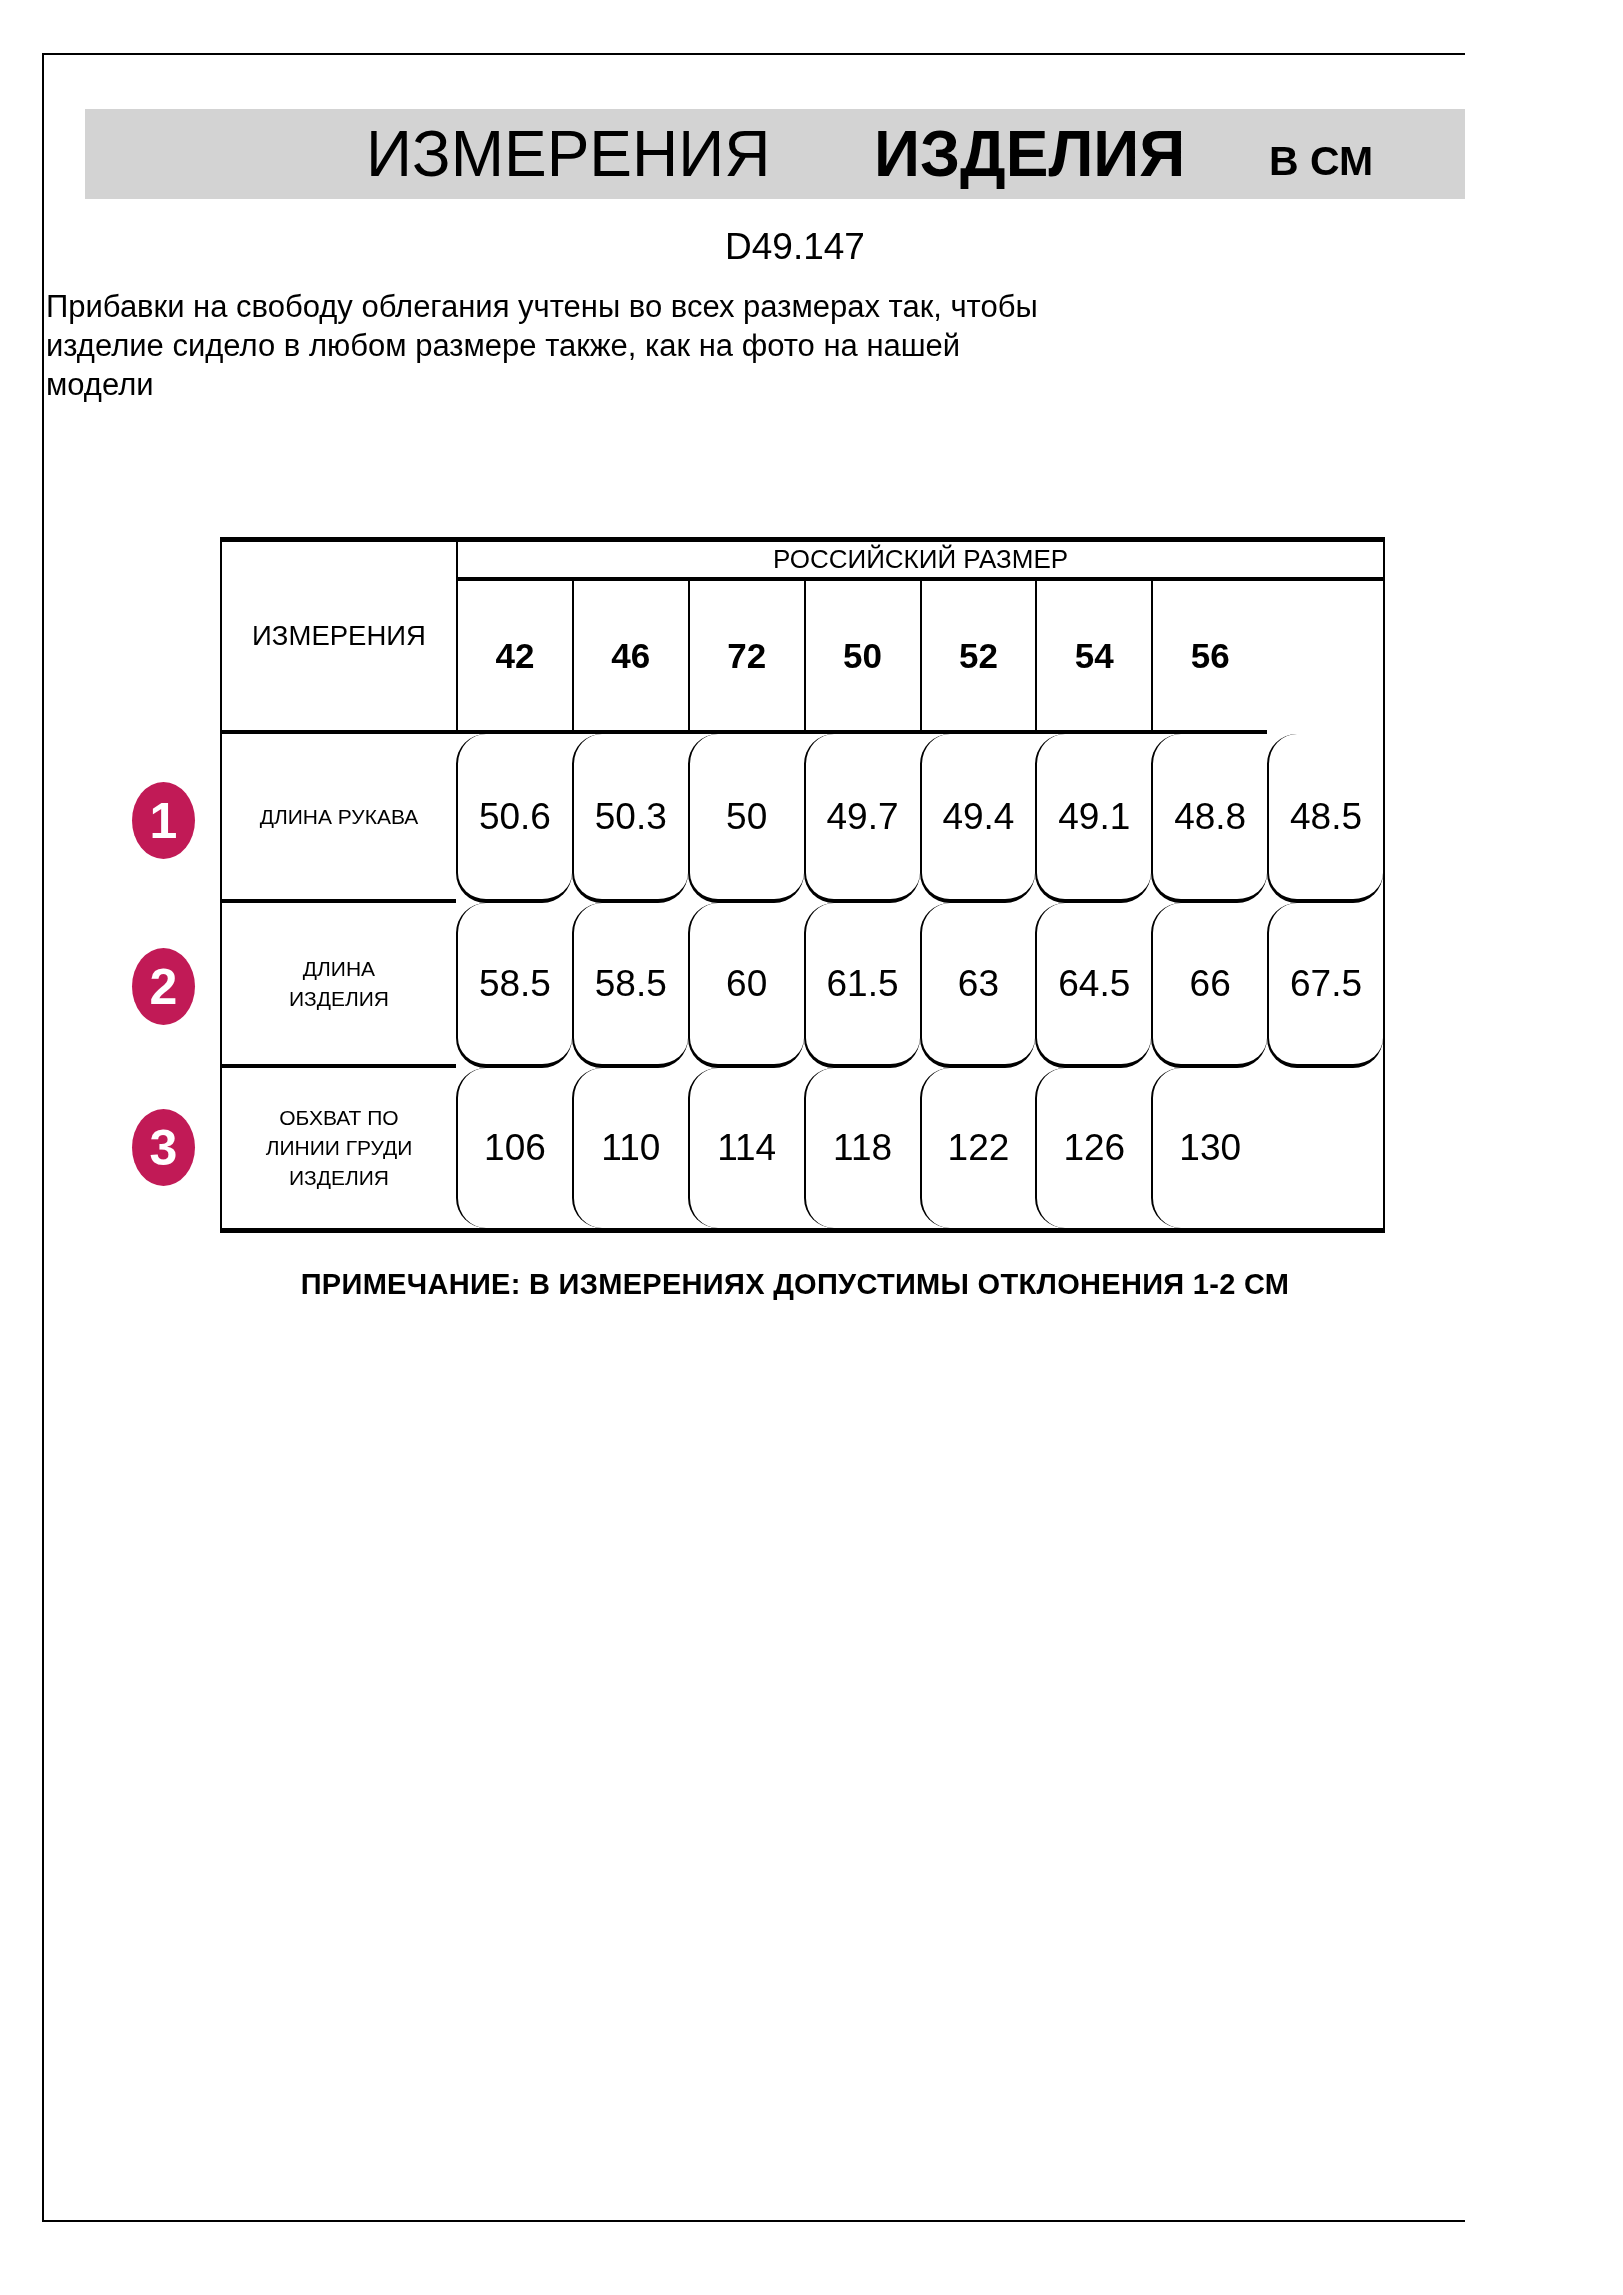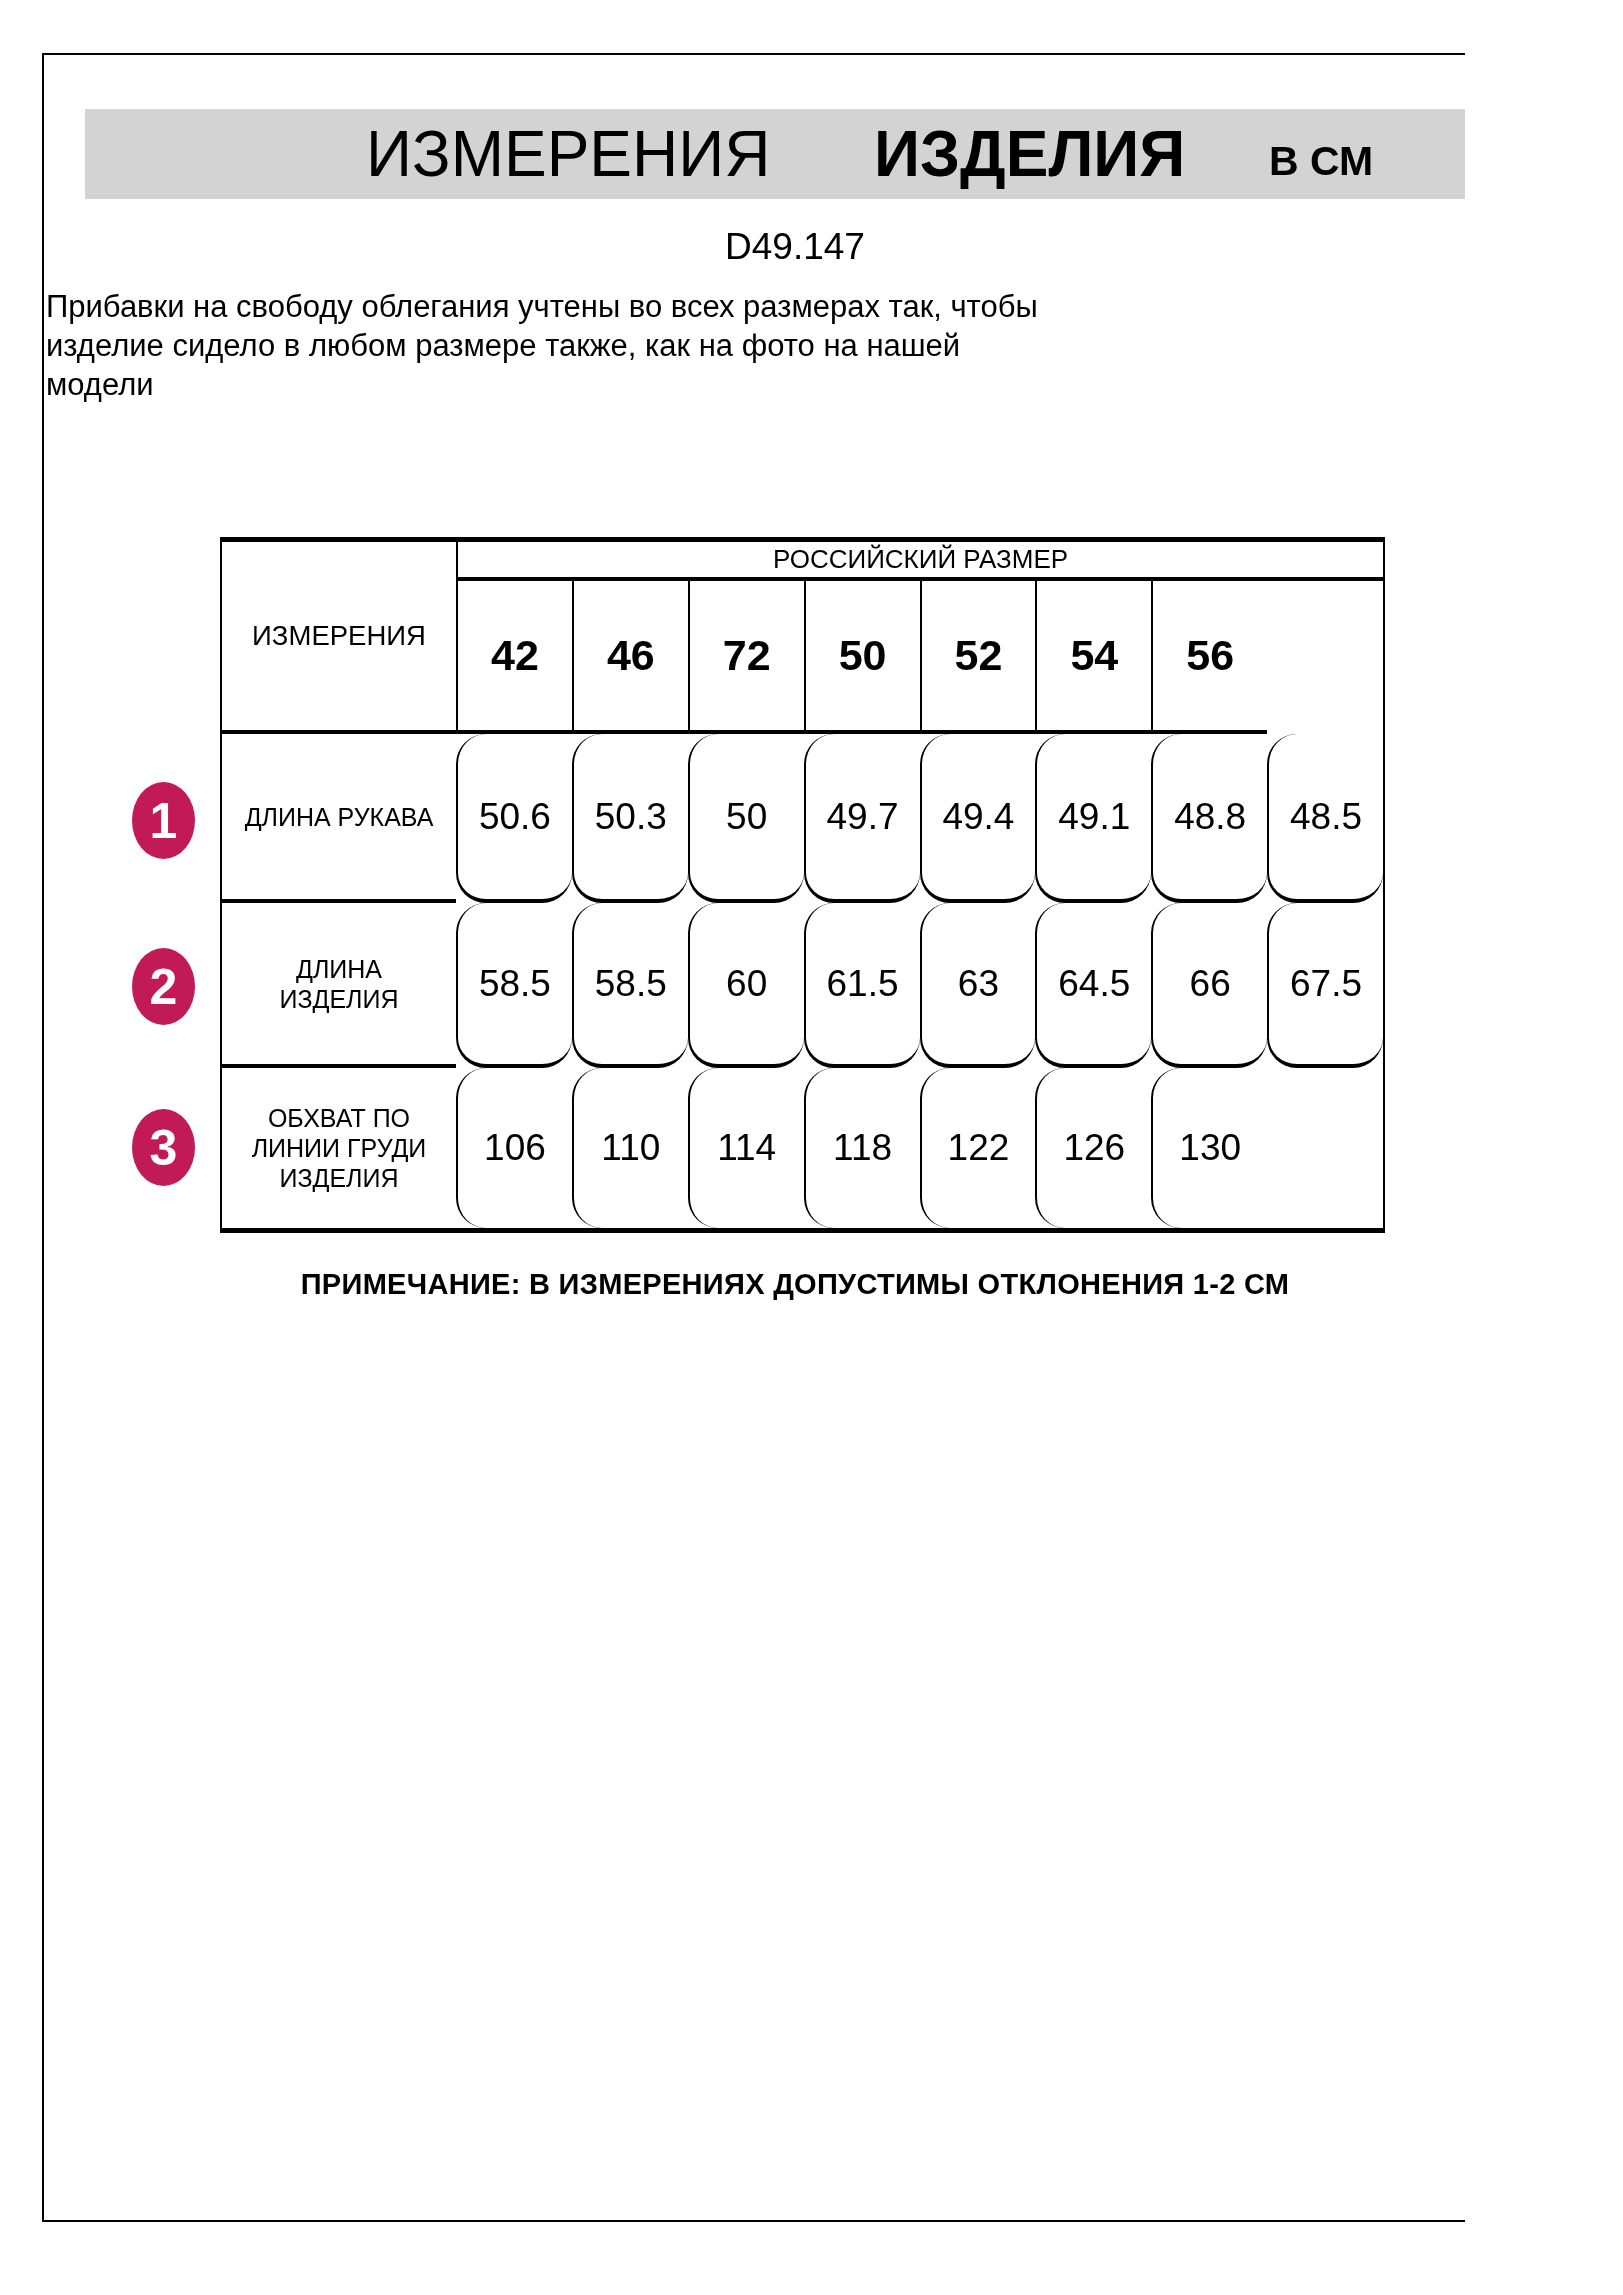--- a/index.html
+++ b/index.html
@@ -40,22 +40,22 @@
     background:#fff;
   }
   .c{
     display:flex;align-items:center;justify-content:center;
     box-sizing:border-box;text-align:center;
   }
   .bl{border-left:2px solid #000;}
   .bb{border-bottom:4.6px solid #000;}
   .cell-measurements{grid-column:1;grid-row:1/3;font-size:27.5px;}
   .cell-sizehdr{grid-column:2/10;grid-row:1;font-size:26px;}
-  .cell-size{grid-row:2;font-size:43px;font-weight:700;}
-  .cell-label{grid-column:1;font-size:25px;line-height:30px;}
+  .cell-size{grid-row:2;font-size:35px;font-weight:700;}
+  .cell-label{grid-column:1;font-size:21px;line-height:30px;}
   .cell-val{font-size:37px;border-radius:30px;}
   .badge{
     position:absolute;left:132px;width:63px;height:77px;border-radius:50%;
     background:#c11a56;color:#ffffff;display:flex;align-items:center;justify-content:center;
     font-size:50px;font-weight:700;
   }
   .badge.b1{top:782px;}
   .badge.b2{top:948px;}
   .badge.b3{top:1109px;}
 </style>

